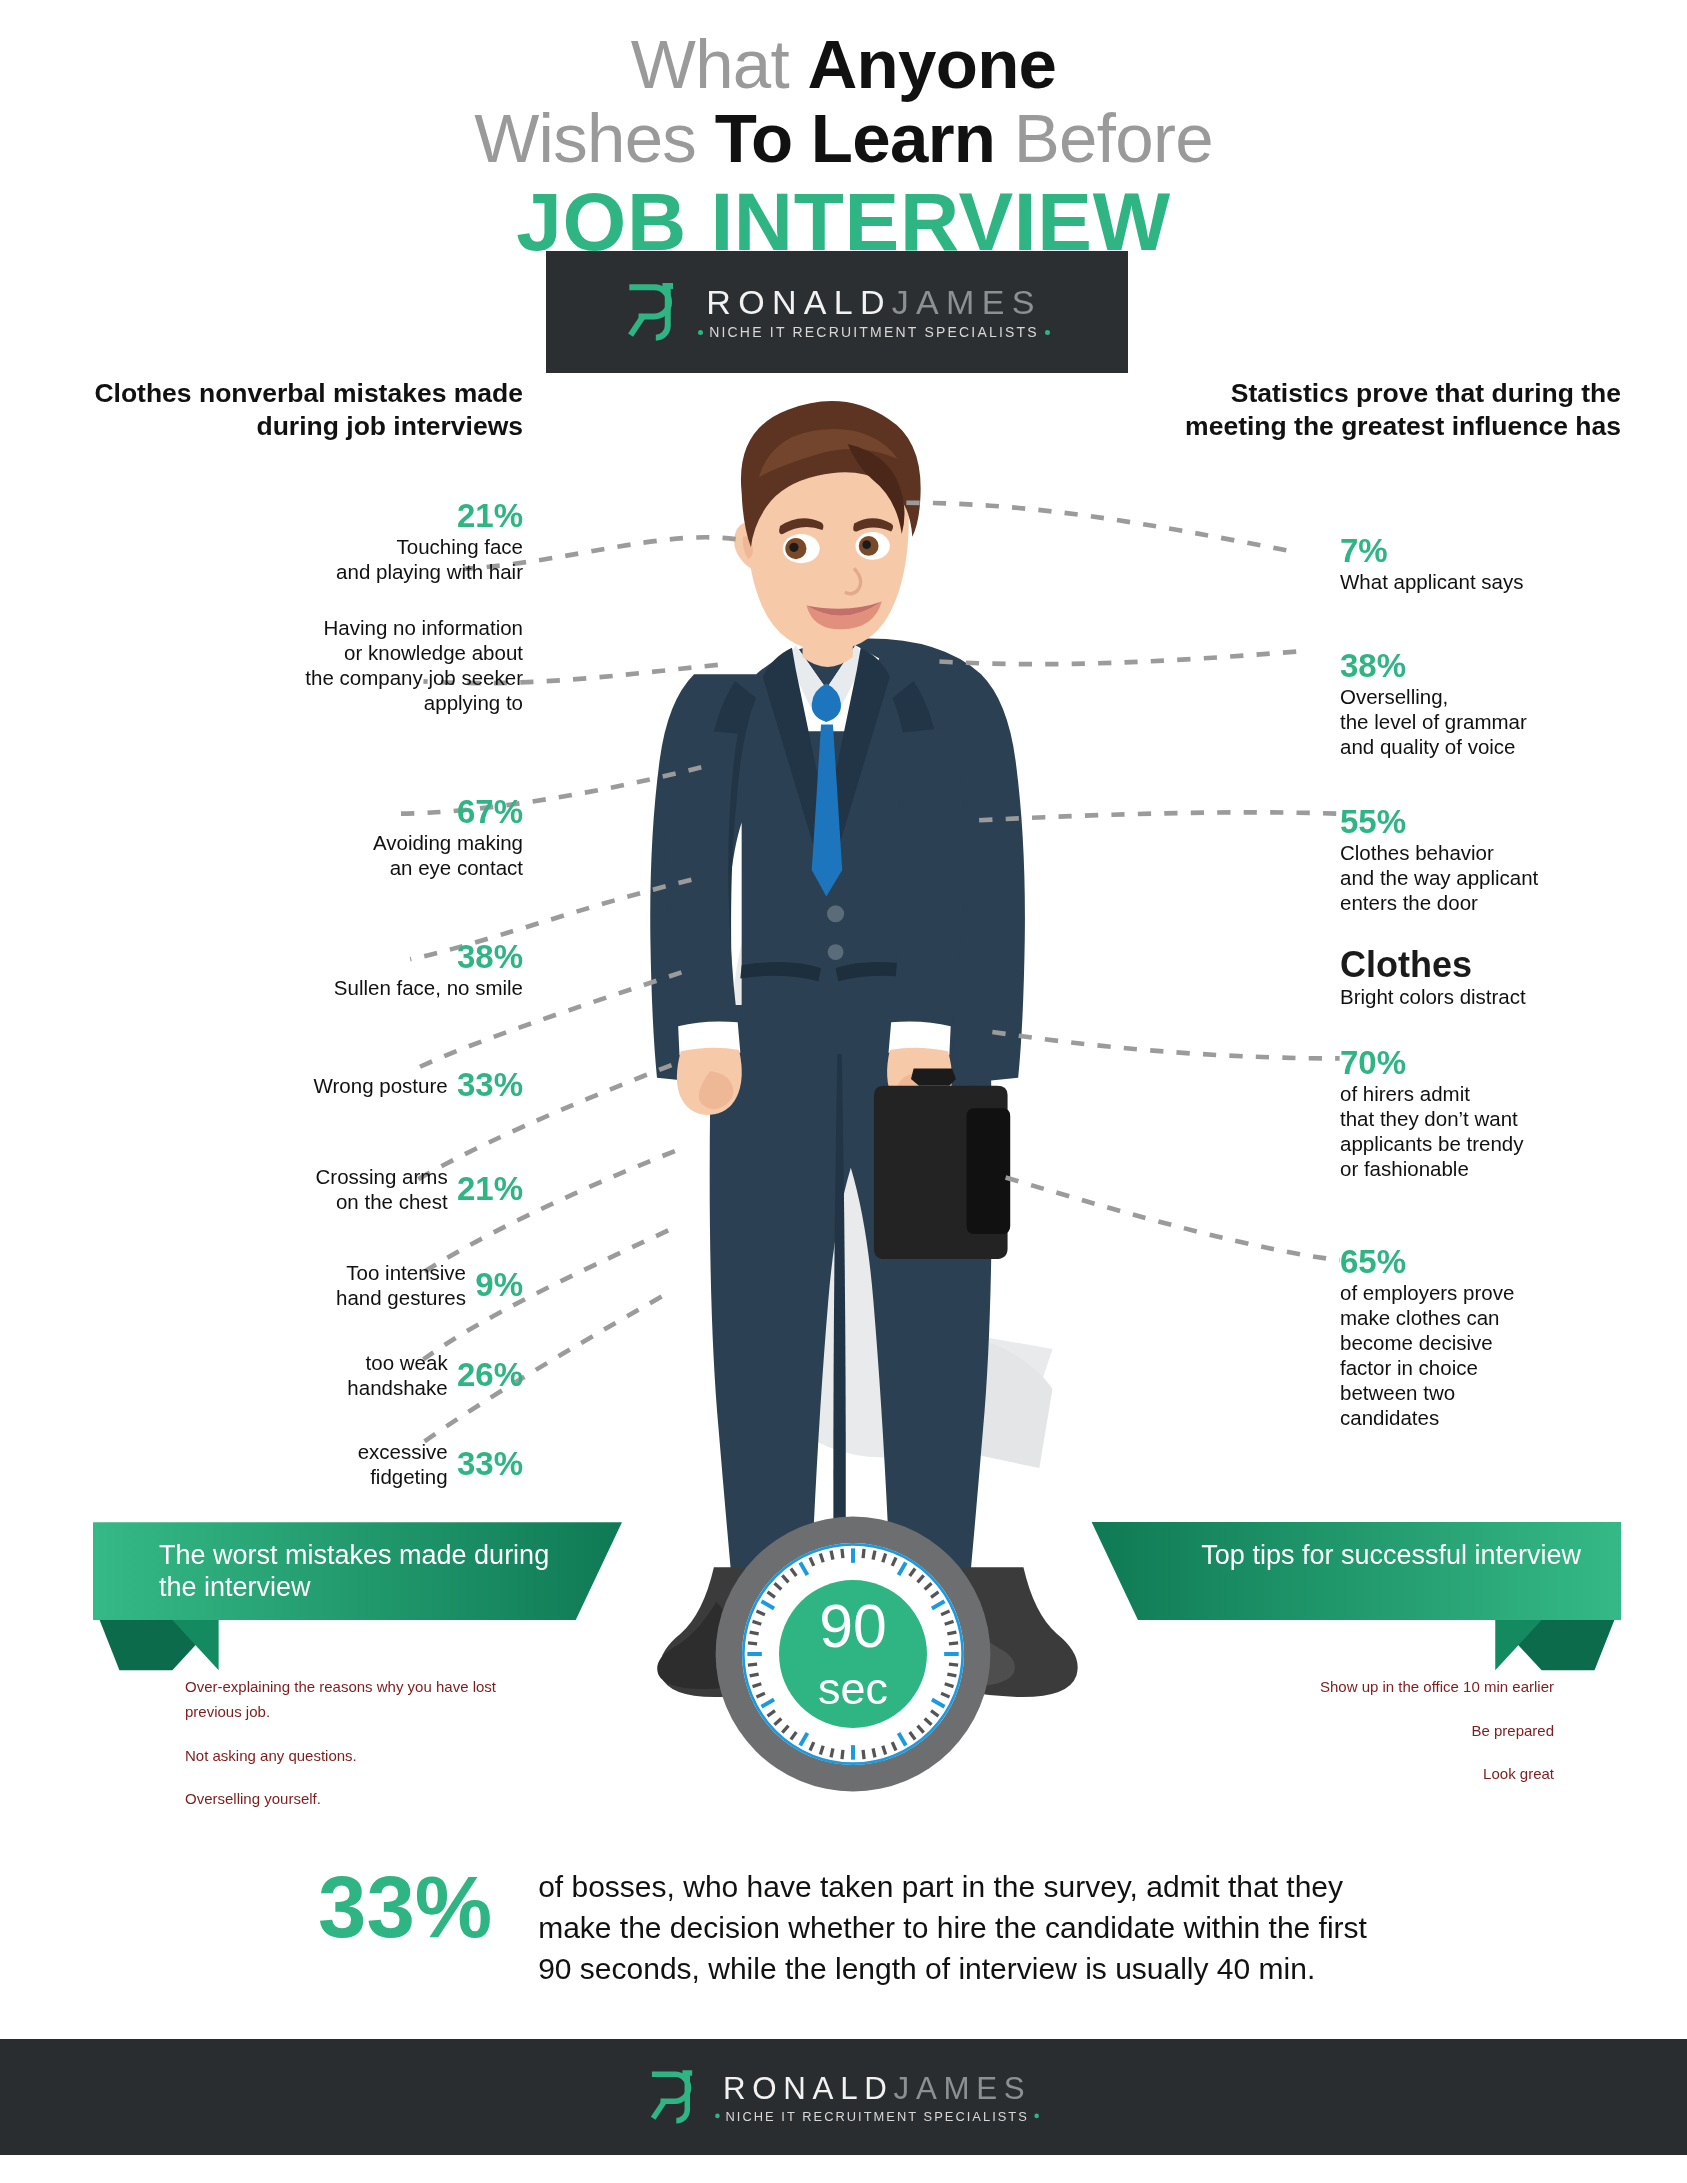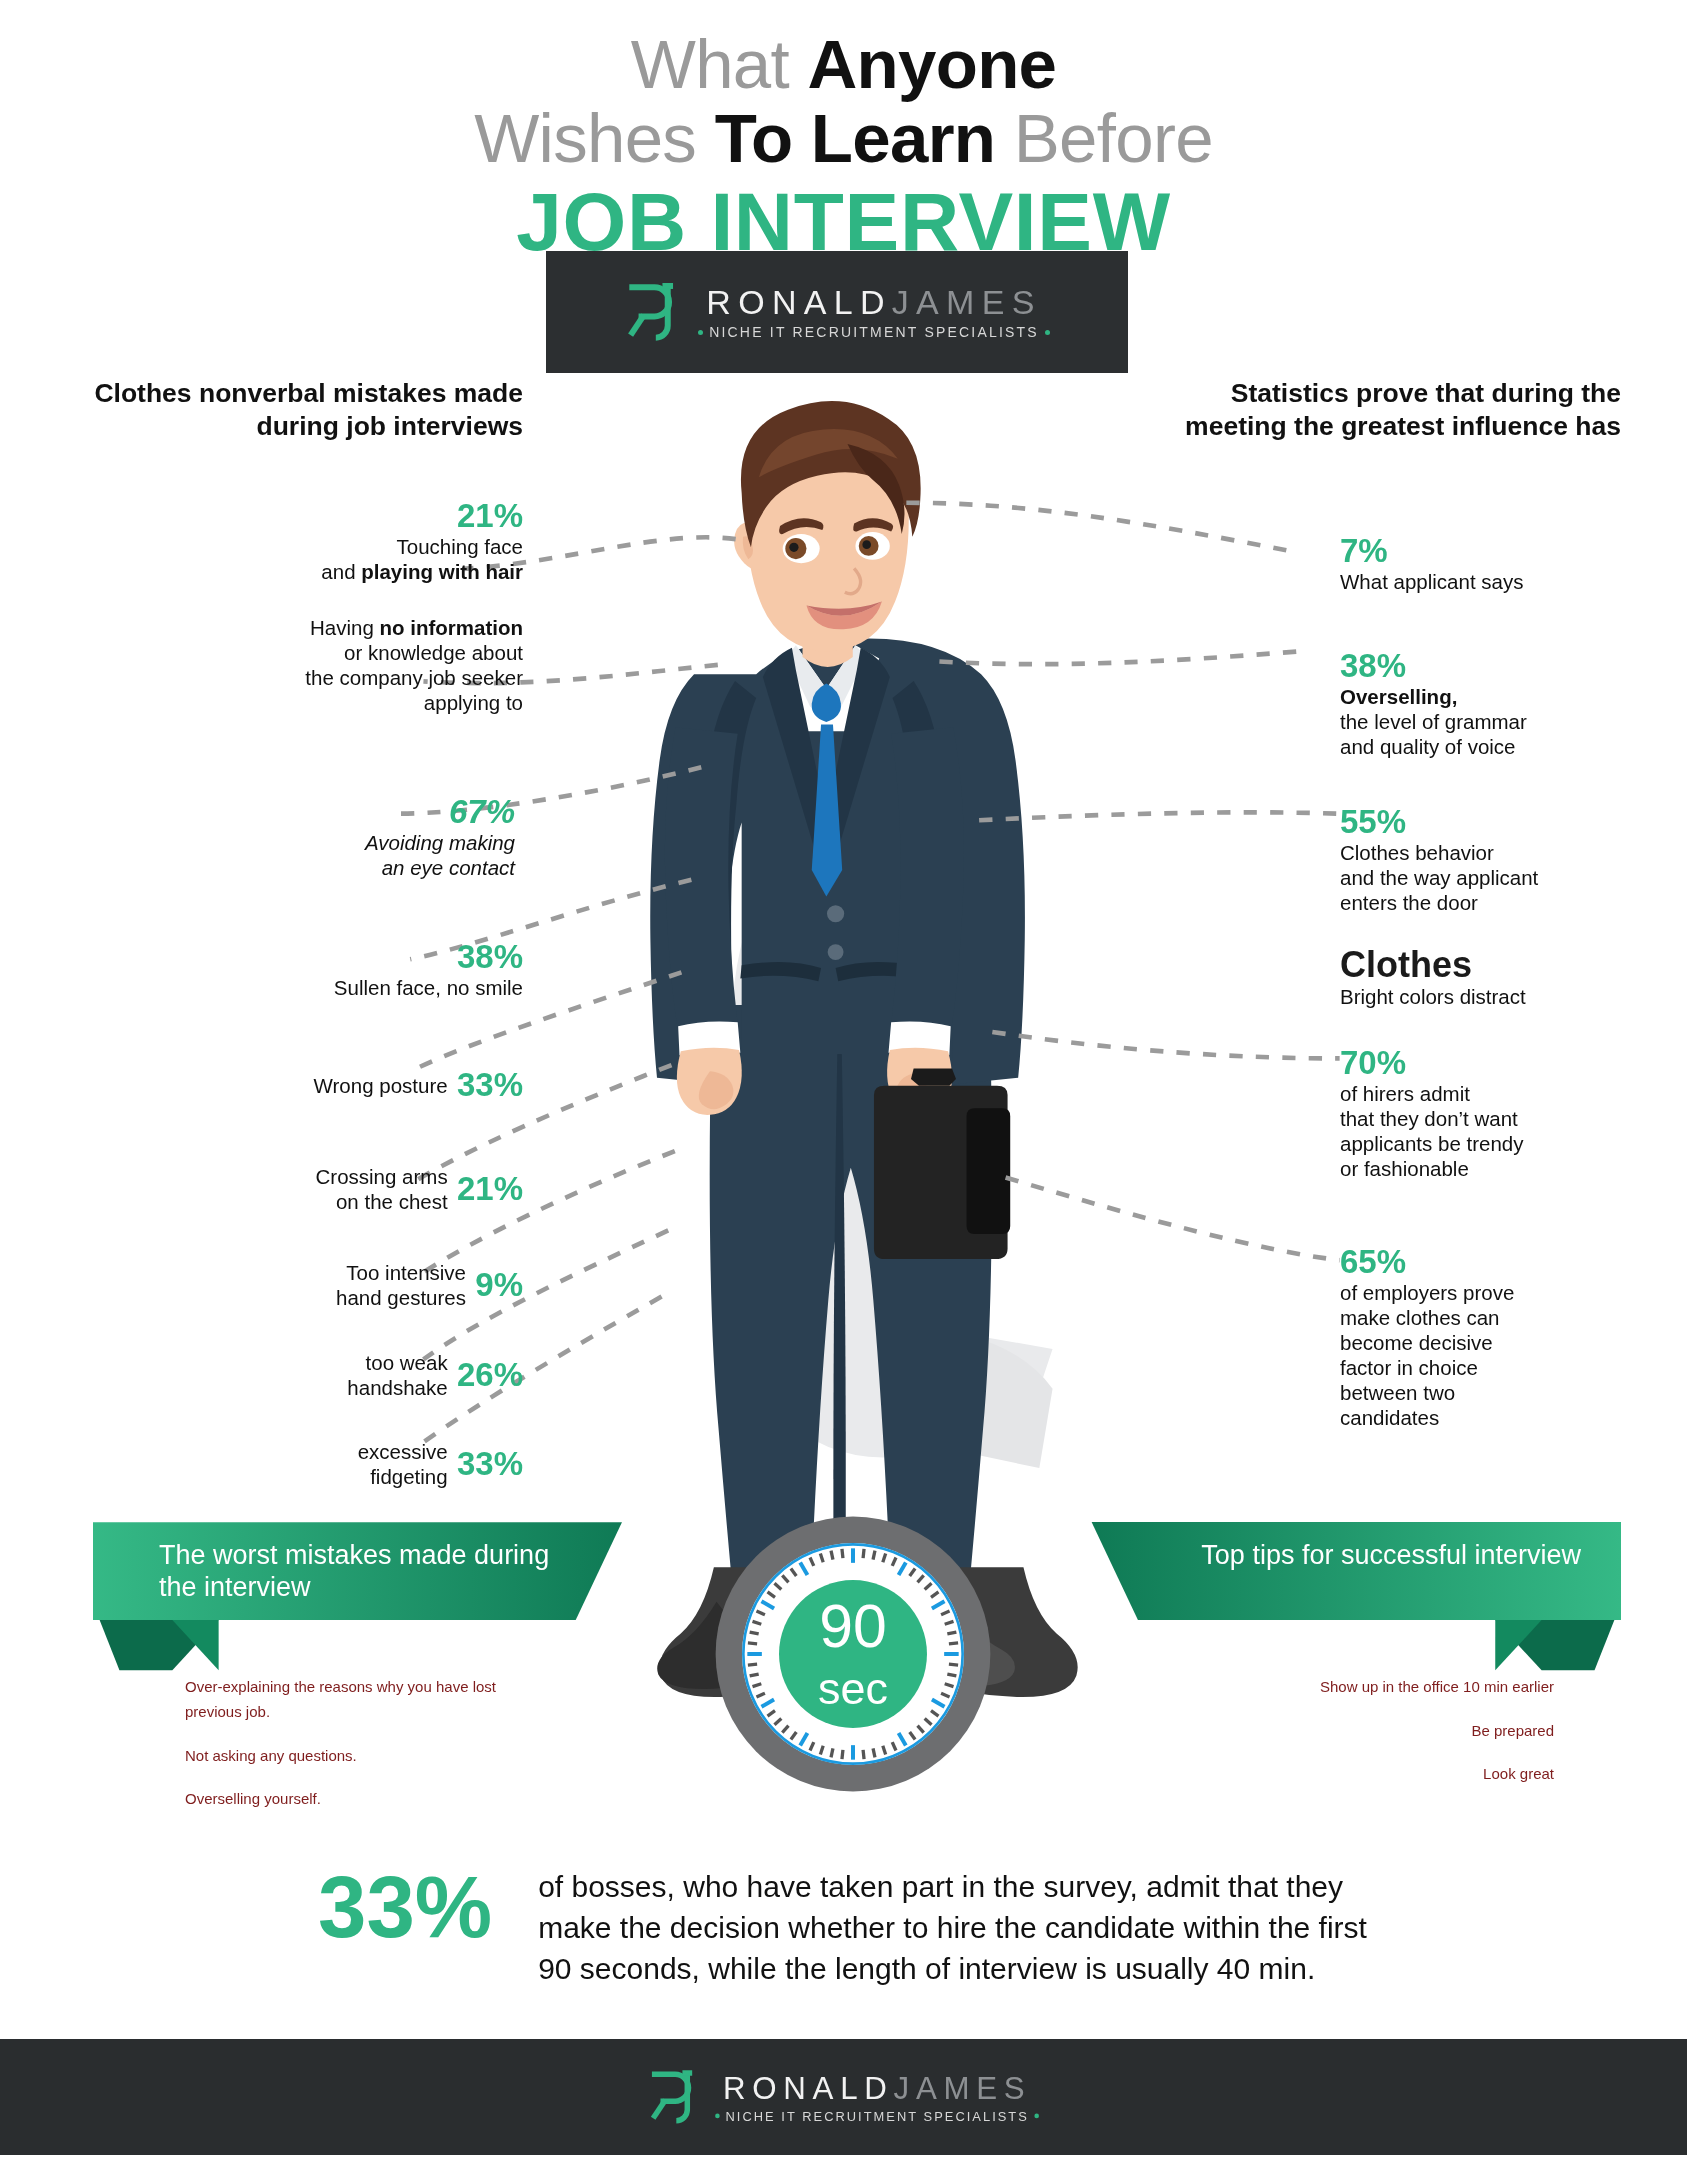--- a/index.html
+++ b/index.html
@@ -43,21 +43,21 @@
 
   
   .col-head{position:absolute;font-weight:700;font-size:26.5px;line-height:33px;color:#111;}
   #left-head{left:73px;top:377px;width:450px;text-align:right;}
   #right-head{left:1164px;top:377px;width:457px;text-align:right;}
 
   
   .stat{position:absolute;}
   .stat .pct{color:#2fb583;font-weight:700;font-size:33px;line-height:36px;}
   .stat .desc{font-size:20.5px;line-height:25px;color:#111;}
-  .stat .desc b{font-weight:700;}
+  .stat .desc b{font-weight:400;}
   .ra{text-align:right;}
   .la{text-align:left;}
   .inline-row{display:flex;align-items:center;gap:9.3px;}
   .inline-row.right{justify-content:flex-end;}
   .big-label{font-weight:700;font-size:36px;line-height:38px;color:#1b1b1b;}
 
   
   #connectors{position:absolute;left:0;top:0;width:1687px;height:2183px;
               pointer-events:none;}
 
@@ -234,21 +234,21 @@
 
 <div class="stat ra" style="left:73px;top:615px;width:450px;">
   <div class="desc">
     <div><span>Having </span><b>no information</b></div>
     <div>or knowledge about</div>
     <div>the company job seeker</div>
     <div>applying to</div>
   </div>
 </div>
 
-<div class="stat ra" style="left:65px;top:794px;width:450px;font-style:italic;">
+<div class="stat ra" style="left:73px;top:794px;width:450px;">
   <div class="pct">67%</div>
   <div class="desc">
     <div>Avoiding making</div>
     <div>an eye contact</div>
   </div>
 </div>
 
 <div class="stat ra" style="left:73px;top:939px;width:450px;">
   <div class="pct">38%</div>
   <div class="desc">

